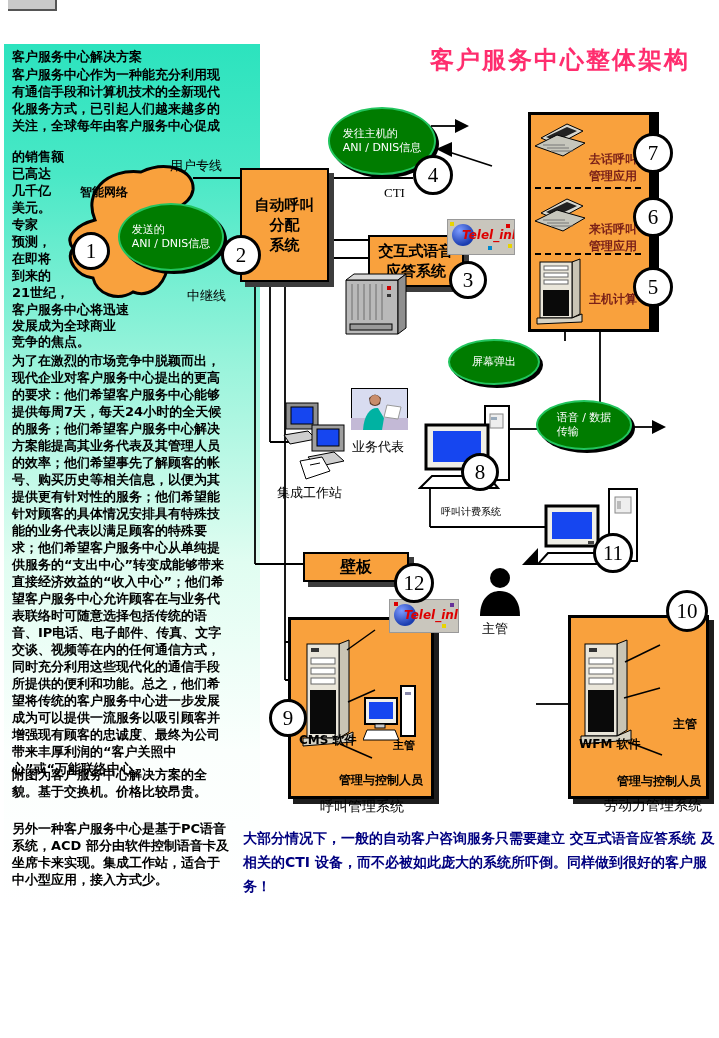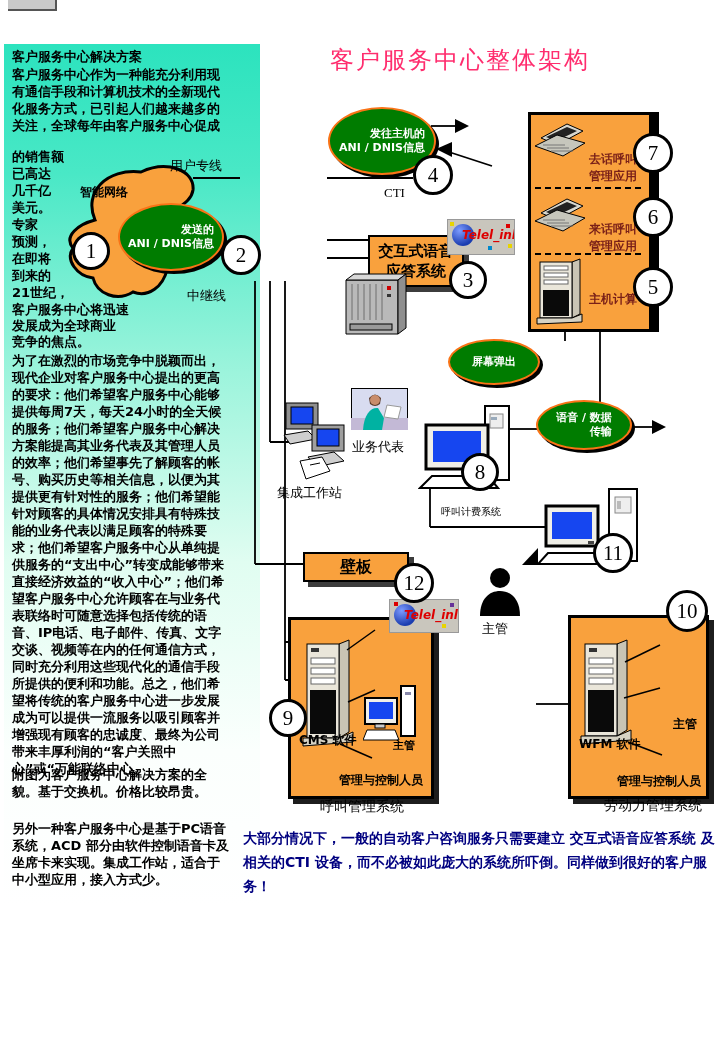--- a/index.html
+++ b/index.html
@@ -13,33 +13,33 @@
   
   #sidebar{position:absolute;left:4px;top:44px;width:256px;height:862px;z-index:1;
     background:linear-gradient(180deg,#2ce3be 0%,#49e8c6 15%,#9cf4dc 38%,#e0fdf1 60%,#fbfffd 82%,#ffffff 100%)}
   .sb{position:absolute;font-weight:bold;color:#000;font-size:13px;line-height:17px;z-index:2}
 
   
   .obox{position:absolute;background:#f9a13d;border:2px solid #000;z-index:10;
         display:flex;align-items:center;justify-content:center;text-align:center;
         font-weight:bold;color:#000}
   .shadow{box-shadow:5px 5px 0 #3c3c3c}
-  .ell{position:absolute;background:#007c00;border:2px solid #f97316;border-radius:50%;
-       color:#fff;font-weight:bold;display:flex;align-items:center;justify-content:center;
-       text-align:right;font-size:11px;line-height:1.3;box-shadow:3px 3px 0 #000;
+  .ell{position:absolute;background:#007c00;border:2px solid #22c55e;border-radius:50%;
+       color:#fff;font-weight:normal;display:flex;align-items:center;justify-content:center;
+       text-align:left;font-size:11px;line-height:1.3;box-shadow:3px 3px 0 #000;
        white-space:pre-line;z-index:15}
   .numc{position:absolute;background:#fff;border:3px solid #000;border-radius:50%;
         display:flex;align-items:center;justify-content:center;z-index:30;
         font-family:"Liberation Serif","DejaVu Serif",serif;font-size:21px;color:#000}
   .icon{position:absolute;z-index:12}
   .lbl{position:absolute;z-index:20;color:#000}
   .maroon{color:#7a2018}
   .dash{position:absolute;border-top:2px dashed #000;z-index:14}
 
-  #title{left:330px;top:44px;width:360px;text-align:left;font-size:24px;font-weight:normal;
+  #title{left:330px;top:44px;width:360px;text-align:right;font-size:24px;font-weight:bold;
          color:#ff2d6e;letter-spacing:2px;z-index:20}
   #footer{left:243px;top:826px;width:474px;font-size:14px;line-height:24px;font-weight:bold;
           color:#000080;z-index:20}
   #winfrag{left:8px;top:0;width:47px;height:9px;background:#c9c9c9;
            border-right:2px solid #555;border-bottom:2px solid #555;z-index:3}
 
   
   .logo{position:absolute;background:#c9c6bd;border:1px solid #999;z-index:18;overflow:hidden}
   .logo .sph{position:absolute;left:4px;top:4px;width:22px;height:22px;border-radius:50%;
              background:radial-gradient(circle at 35% 30%,#7d9bff,#1b3db0 70%)}
@@ -113,20 +113,23 @@
   <div class="ell" style="left:328px;top:107px;width:104px;height:64px">发往主机的
 ANI / DNIS信息</div>
   <div class="ell" style="left:448px;top:339px;width:88px;height:42px">屏幕弹出</div>
   <div class="ell" style="left:536px;top:400px;width:92px;height:46px">语音 / 数据
 传输</div>
 
   <div class="lbl" style="left:170px;top:157px;font-size:13px">用户专线</div>
   <div class="lbl" style="left:187px;top:287px;font-size:13px">中继线</div>
   <div class="lbl" style="left:384px;top:185px;font-size:13px;font-family:'Liberation Serif','DejaVu Serif',serif">CTI</div>
 
+  <div class="obox ml shadow" style="left:240px;top:168px;width:85px;height:110px;font-size:15px;line-height:1.35">自动呼叫
+分配
+系统</div>
 
   <div class="obox ml shadow" style="left:368px;top:235px;width:92px;height:48px;font-size:15px;line-height:1.35">交互式语音
 应答系统</div>
 
   <div class="icon" style="left:340px;top:272px">
     <svg width="70" height="68" viewBox="0 0 70 68">
       <polygon points="6,62 6,8 58,8 58,62" fill="#b9b9b9" stroke="#000"></polygon>
       <polygon points="6,8 14,2 66,2 58,8" fill="#d8d8d8" stroke="#000"></polygon>
       <polygon points="58,8 66,2 66,56 58,62" fill="#8f8f8f" stroke="#000"></polygon>
       <g stroke="#6e6e6e">

